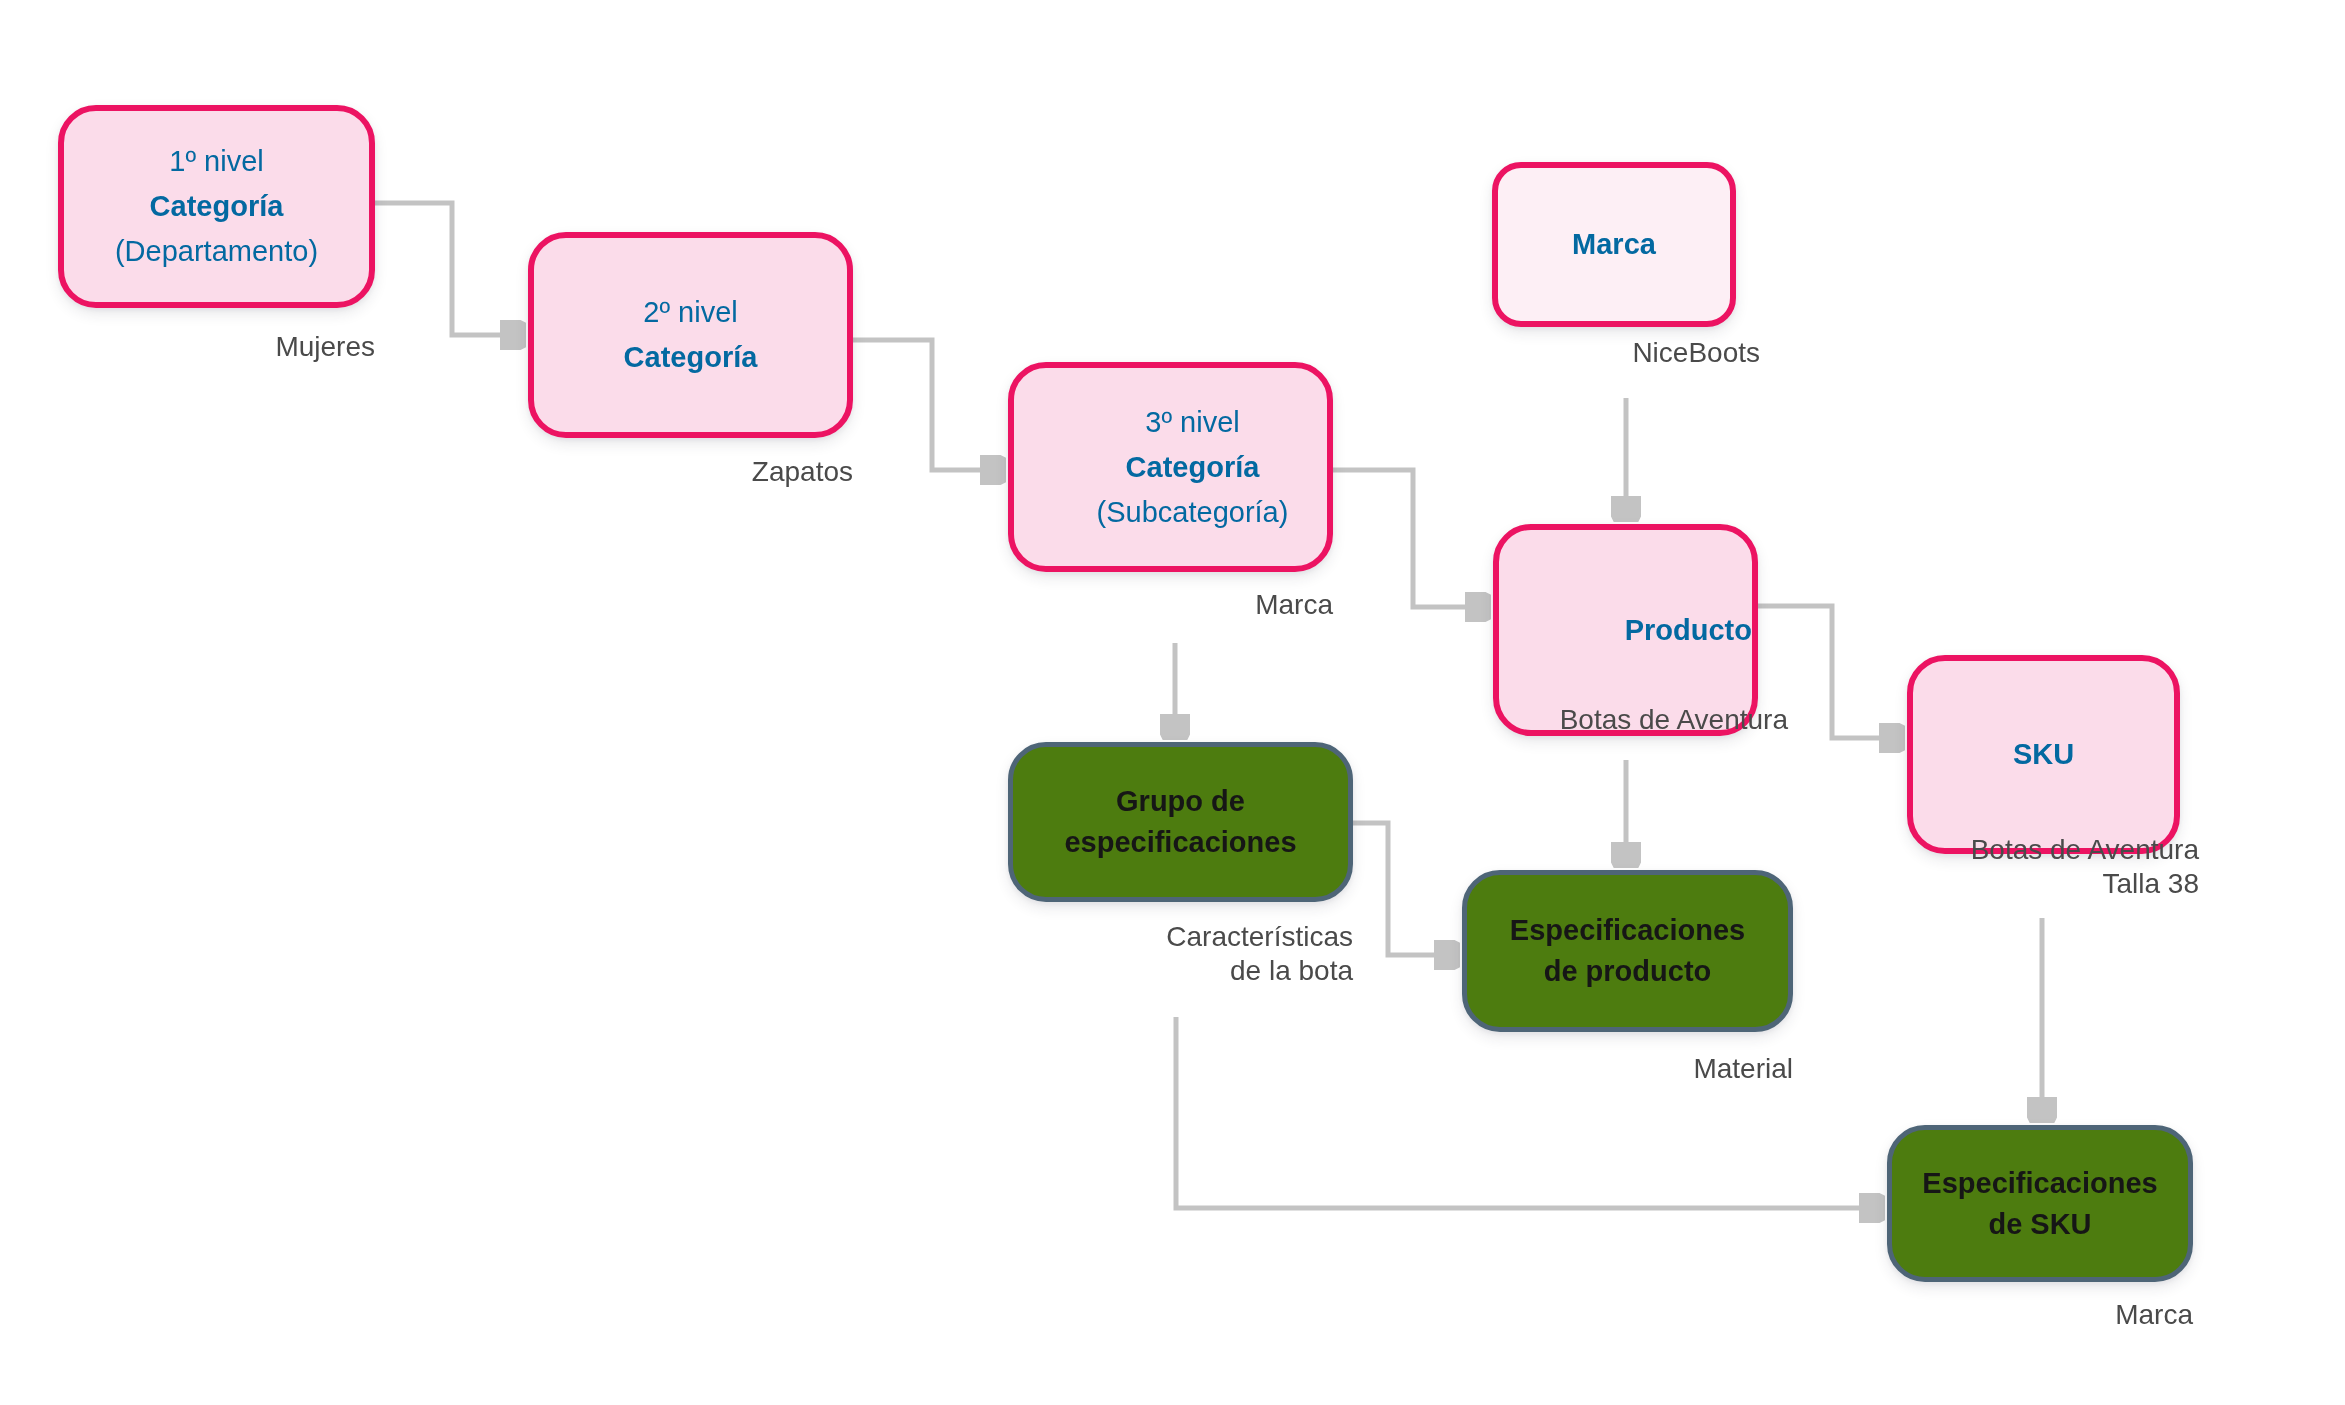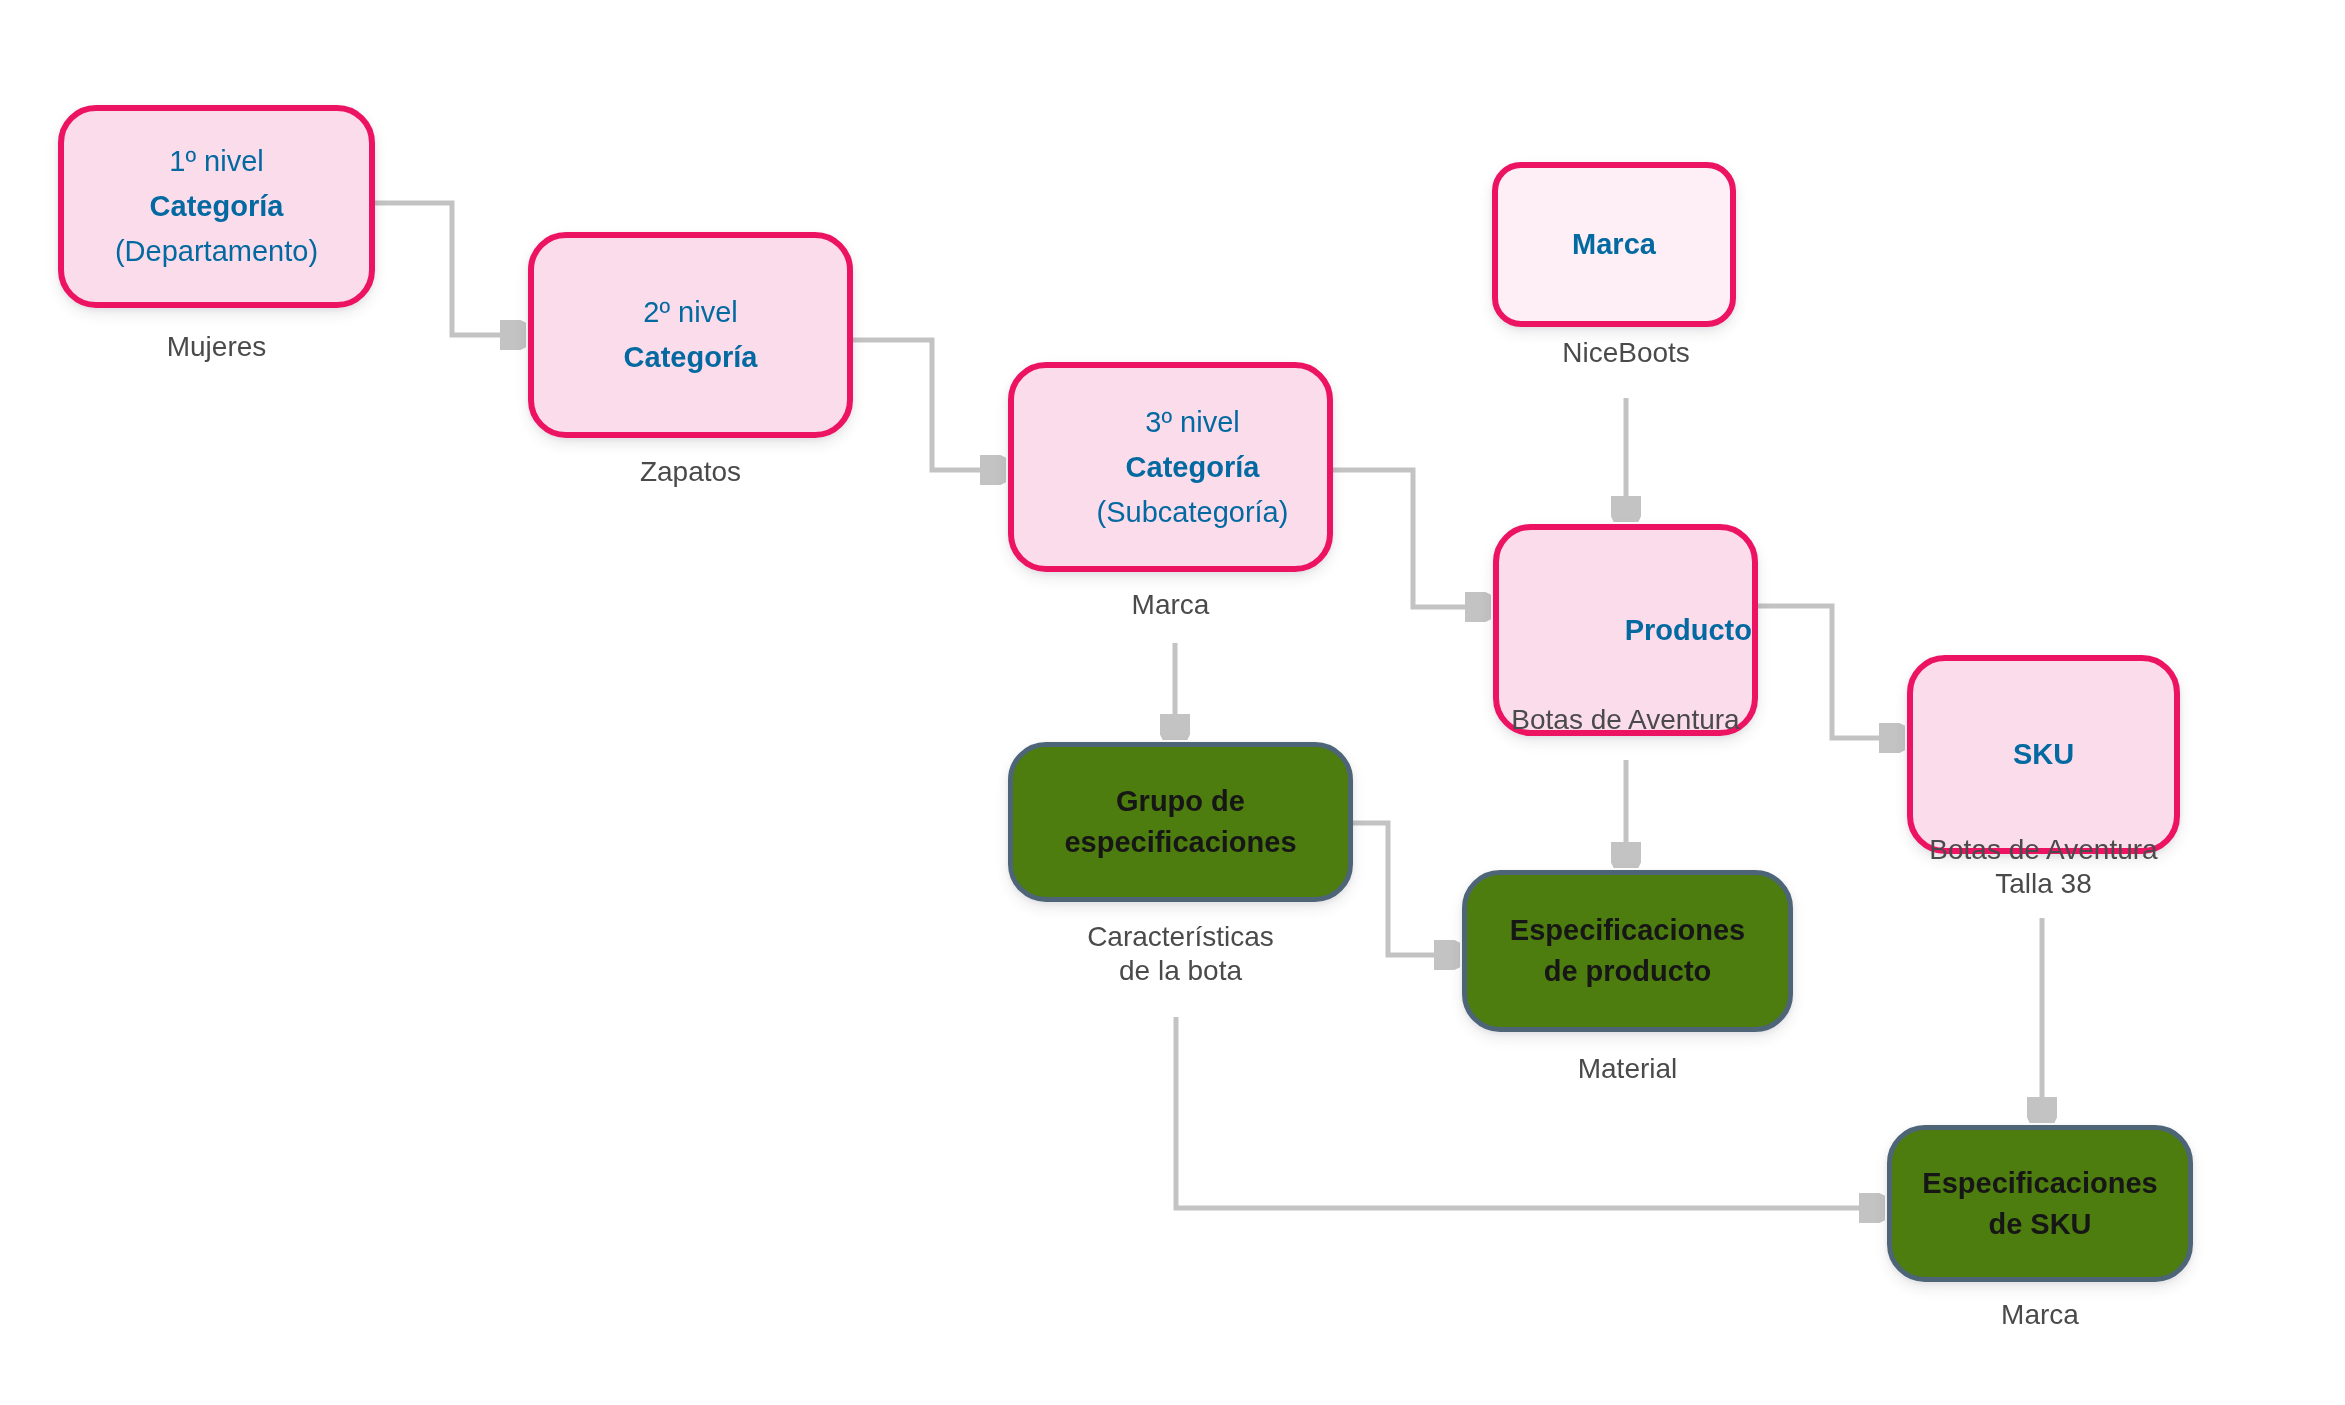--- a/index.html
+++ b/index.html
@@ -37,21 +37,21 @@
   .pink-light { background: #fdeff5; border: 6px solid #ec1362; }
   .slate      { background: #4d7c0f; border: 5px solid #4e6577; }
   .node .t  { display: block; font-size: 29px; color: #0369a1; line-height: 45px; }
   .node .tt { display: block; font-size: 29px; color: #161616; line-height: 41px; font-weight: bold; }
   .node .b  { font-weight: bold; }
   .node-label {
     position: absolute;
     font-size: 28px;
     color: #4a4a4a;
     line-height: 34px;
-    text-align: center;
+    text-align: right;
   }
   .node-label span { display: block; }
 </style>
 </head>
 <body>
 
 <div id="canvas">
 
   <svg class="connector-layer" viewBox="0 0 2345 1405" xmlns="http://www.w3.org/2000/svg">
     <defs>

